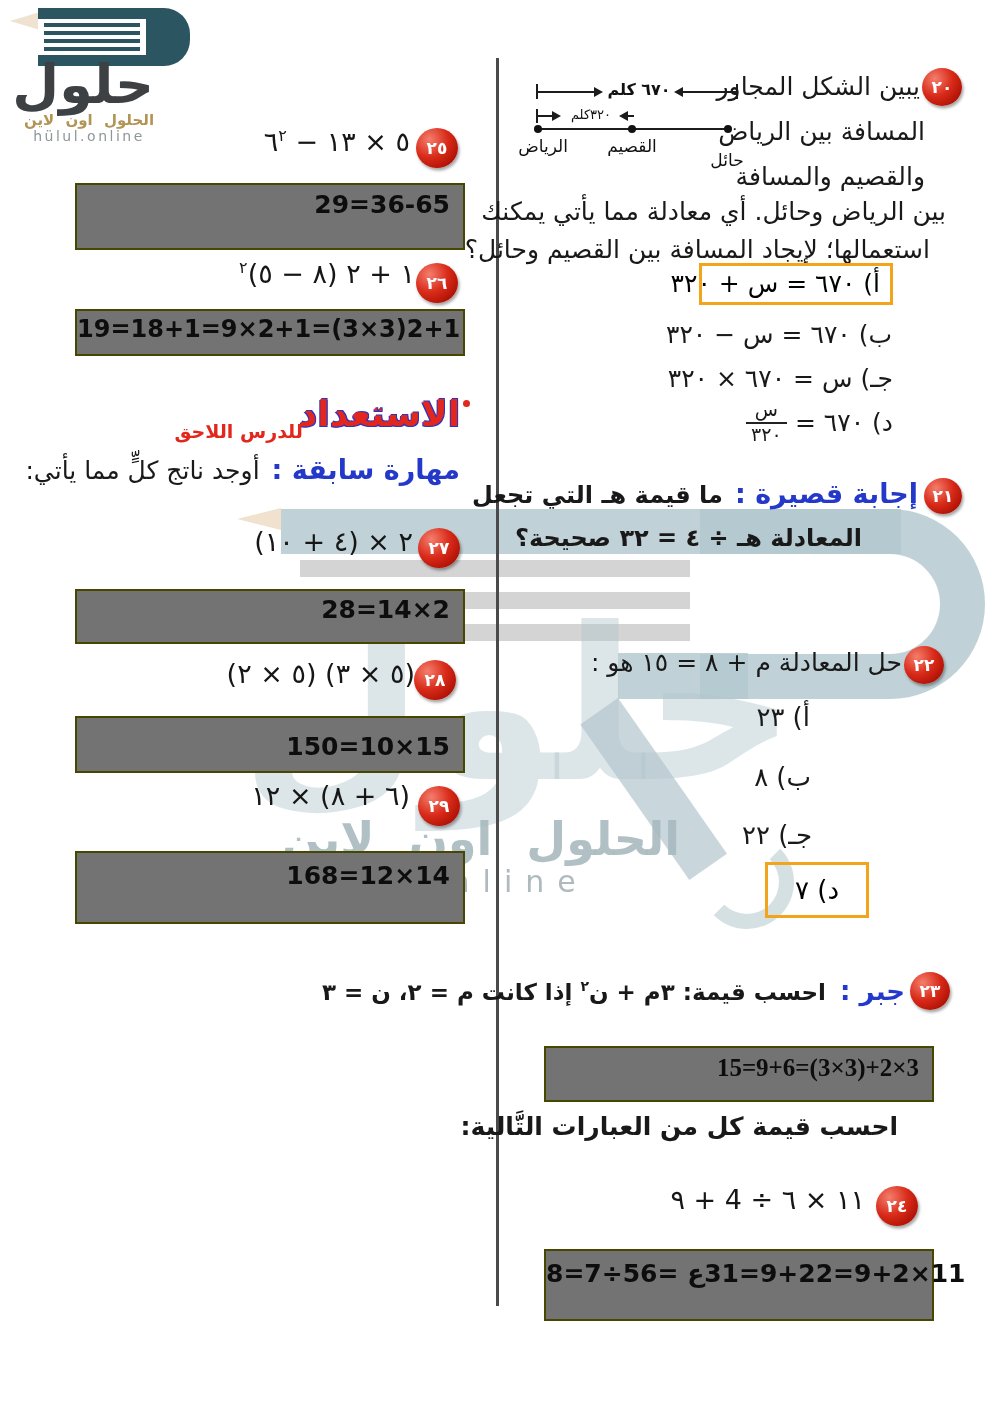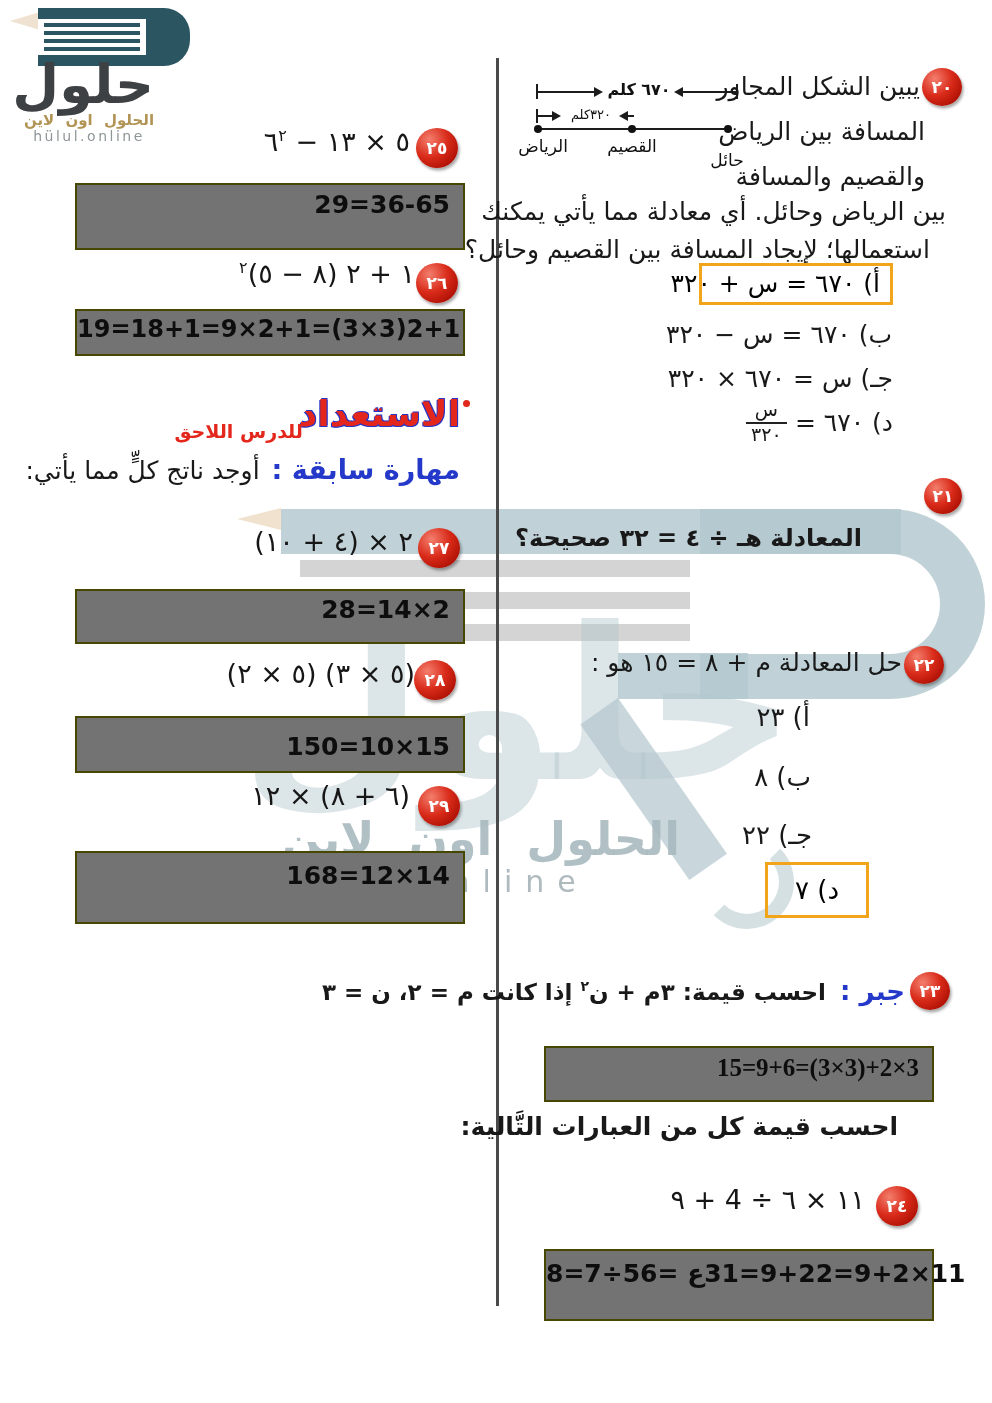--- a/index.html
+++ b/index.html
@@ -195,20 +195,23 @@
     <span>د)  ٦٧٠ =</span>
     <span class="frac">
       <span class="fn">س</span>
       <span class="fd">٣٢٠</span>
     </span>
   </div>
 
   <div class="badge" style="left:924px;top:478px;width:38px;height:36px;">
       <span>٢١</span>
     </div>
+  <div class="txt" style="left:574px;top:478px;width:344px;">
+    <span class="blab" style="font-size:27px;margin-left:12px;">إجابة قصيرة :</span><span class="bold" style="font-size:24px;">ما قيمة هـ التي تجعل</span>
+  </div>
   <div class="txt bold" style="left:600px;top:524px;width:262px;font-size:24px;">المعادلة هـ ÷ ٤ = ٣٢ صحيحة؟</div>
 
   <div class="badge" style="left:904px;top:646px;width:40px;height:38px;">
       <span>٢٢</span>
     </div>
   <div class="txt" style="left:518px;top:648px;width:384px;">حل المعادلة م + ٨ = ١٥ هو :</div>
   <div class="txt" style="left:740px;top:702px;width:70px;font-size:26px;">أ)  ٢٣</div>
   <div class="txt" style="left:745px;top:762px;width:66px;font-size:26px;">ب)  ٨</div>
   <div class="txt" style="left:736px;top:820px;width:76px;font-size:26px;">جـ)  ٢٢</div>
   <div class="obox" style="left:765px;top:862px;width:104px;height:56px;">

